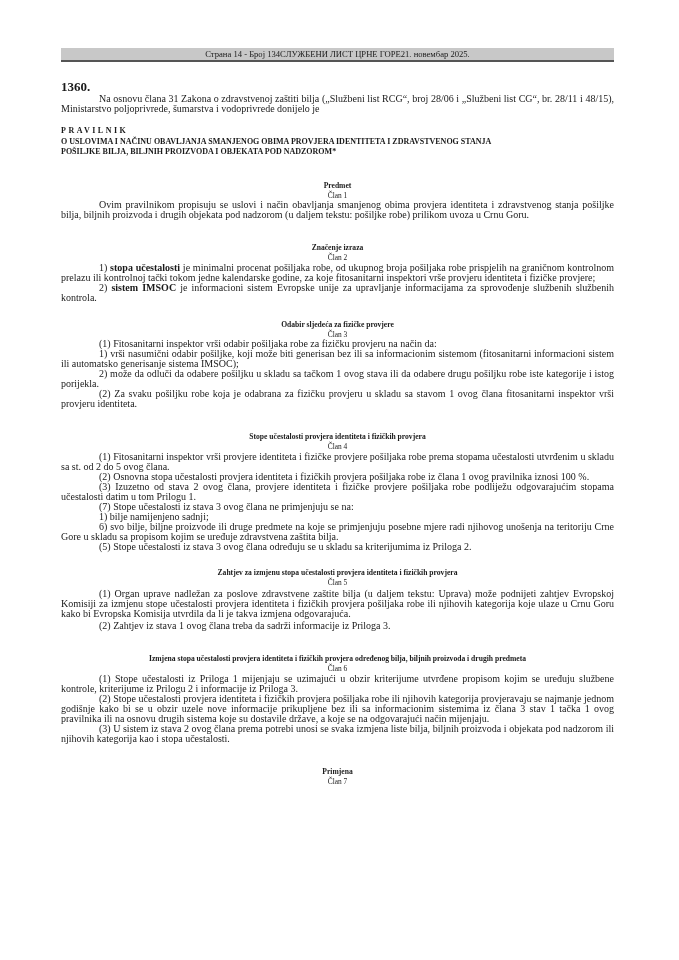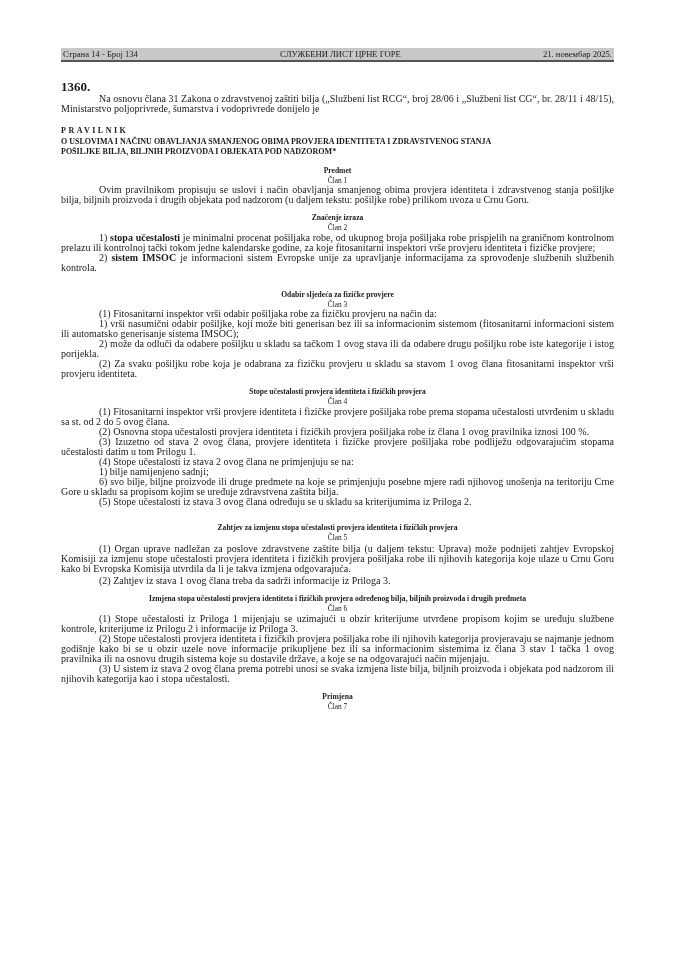--- a/index.html
+++ b/index.html
@@ -1,28 +1,28 @@
 <!DOCTYPE html>
 <html><head>
 <meta charset="utf-8">
 <style>
   html, body { margin: 0; padding: 0; background: #ffffff; }
   body { width: 679px; height: 960px; overflow: hidden; position: relative;
          font-family: "Liberation Serif", "DejaVu Serif", serif; color: #1a1a1a; }
   .page { position: absolute; left: 61px; top: 48px; width: 553px; }
   .header-bar { position: relative; height: 12px; background: #c8c8c8;
                 border-bottom: 2px solid #555; font-size: 8.6px; line-height: 12px;
-                display: flex; justify-content: space-between; padding: 0 2px; }
+                display: flex; justify-content: center; padding: 0 2px; }
   .header-bar span { white-space: nowrap; }
   .act-number { font-weight: bold; font-size: 13px; margin-top: 18px; line-height: 14px; }
   p { margin: 0; font-size: 10px; line-height: 10px; text-align: justify; }
   .indent { text-indent: 38px; }
   .title-block { text-align: left; font-weight: bold; font-size: 8px; line-height: 10.5px; margin-top: 12px; }
   .title-block .spaced { letter-spacing: 2.5px; }
-  .sec-head { text-align: center; font-weight: bold; font-size: 7.6px; line-height: 10px; margin-top: 8px; }
+  .sec-head { text-align: center; font-weight: bold; font-size: 7.6px; line-height: 10px; margin-top: 23px; }
   .clan { text-align: center; font-size: 7.4px; line-height: 9.5px; }
   .gap { height: 2px; }
 </style>
 </head>
 <body>
 
 <div class="page">
 
   <div class="header-bar">
     <span>Страна 14 - Број 134</span>
@@ -57,21 +57,21 @@
   <p class="indent">(1) Fitosanitarni inspektor vrši odabir pošiljaka robe za fizičku provjeru na način da:</p>
   <p class="indent">1) vrši nasumični odabir pošiljke, koji može biti generisan bez ili sa informacionim sistemom (fitosanitarni informacioni sistem ili automatsko generisanje sistema IMSOC);</p>
   <p class="indent">2) može da odluči da odabere pošiljku u skladu sa tačkom 1 ovog stava ili da odabere drugu pošiljku robe iste kategorije i istog porijekla.</p>
   <p class="indent">(2) Za svaku pošiljku robe koja je odabrana za fizičku provjeru u skladu sa stavom 1 ovog člana fitosanitarni inspektor vrši provjeru identiteta.</p>
 
   <div class="sec-head">Stope učestalosti provjera identiteta i fizičkih provjera</div>
   <div class="clan">Član 4</div>
   <p class="indent">(1) Fitosanitarni inspektor vrši provjere identiteta i fizičke provjere pošiljaka robe prema stopama učestalosti utvrđenim u skladu sa st. od 2 do 5 ovog člana.</p>
   <p class="indent">(2) Osnovna stopa učestalosti provjera identiteta i fizičkih provjera pošiljaka robe iz člana 1 ovog pravilnika iznosi 100 %.</p>
   <p class="indent">(3) Izuzetno od stava 2 ovog člana, provjere identiteta i fizičke provjere pošiljaka robe podliježu odgovarajućim stopama učestalosti datim u tom Prilogu 1.</p>
-  <p class="indent">(4) Stope učestalosti iz stava 2 ovog člana ne primjenjuju se na:</p>
+  <p class="indent">(7) Stope učestalosti iz stava 3 ovog člana ne primjenjuju se na:</p>
   <p class="indent">1) bilje namijenjeno sadnji;</p>
   <p class="indent">6) svo bilje, biljne proizvode ili druge predmete na koje se primjenjuju posebne mjere radi njihovog unošenja na teritoriju Crne Gore u skladu sa propisom kojim se uređuje zdravstvena zaštita bilja.</p>
   <p class="indent">(5) Stope učestalosti iz stava 3 ovog člana određuju se u skladu sa kriterijumima iz Priloga 2.</p>
 
   <div class="sec-head" style="margin-top:16px">Zahtjev za izmjenu stopa učestalosti provjera identiteta i fizičkih provjera</div>
   <div class="clan">Član 5</div>
   <div class="gap"></div>
   <p class="indent">(1) Organ uprave nadležan za poslove zdravstvene zaštite bilja (u daljem tekstu: Uprava) može podnijeti zahtjev Evropskoj Komisiji za izmjenu stope učestalosti provjera identiteta i fizičkih provjera pošiljaka robe ili njihovih kategorija koje ulaze u Crnu Goru kako bi Evropska Komisija utvrdila da li je takva izmjena odgovarajuća.</p>
   <div class="gap"></div>
   <p class="indent">(2) Zahtjev iz stava 1 ovog člana treba da sadrži informacije iz Priloga 3.</p>

